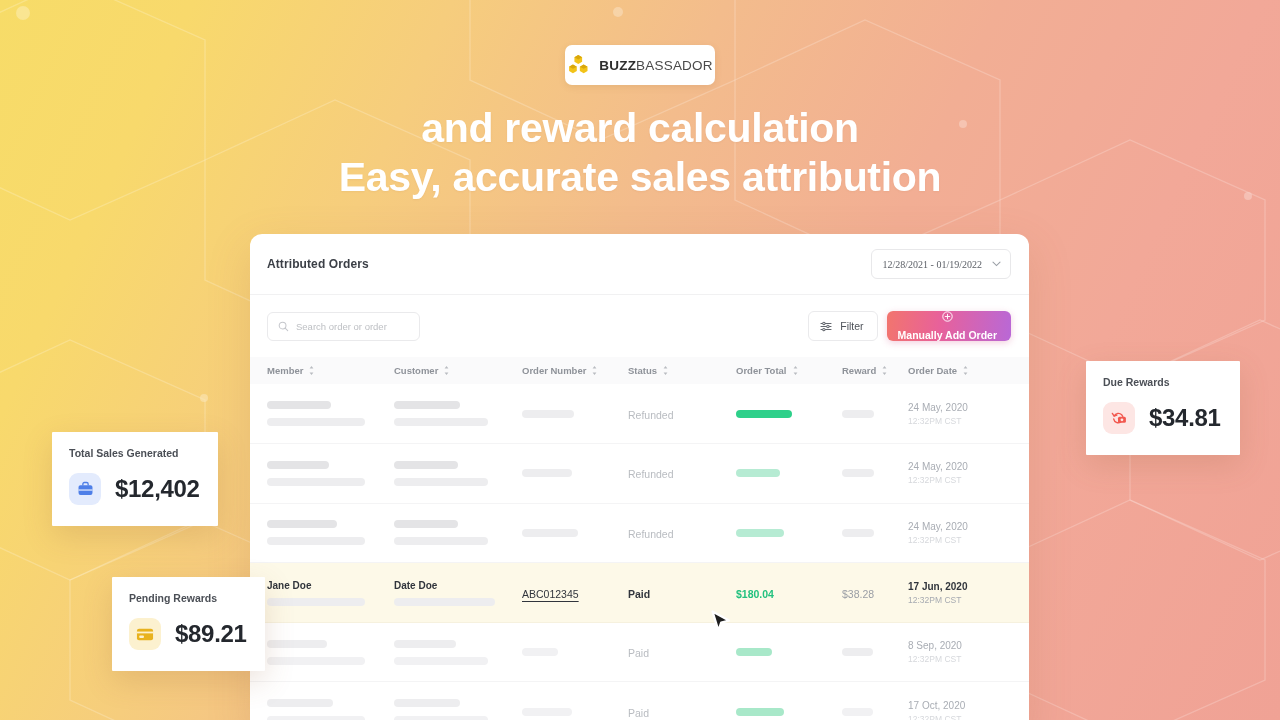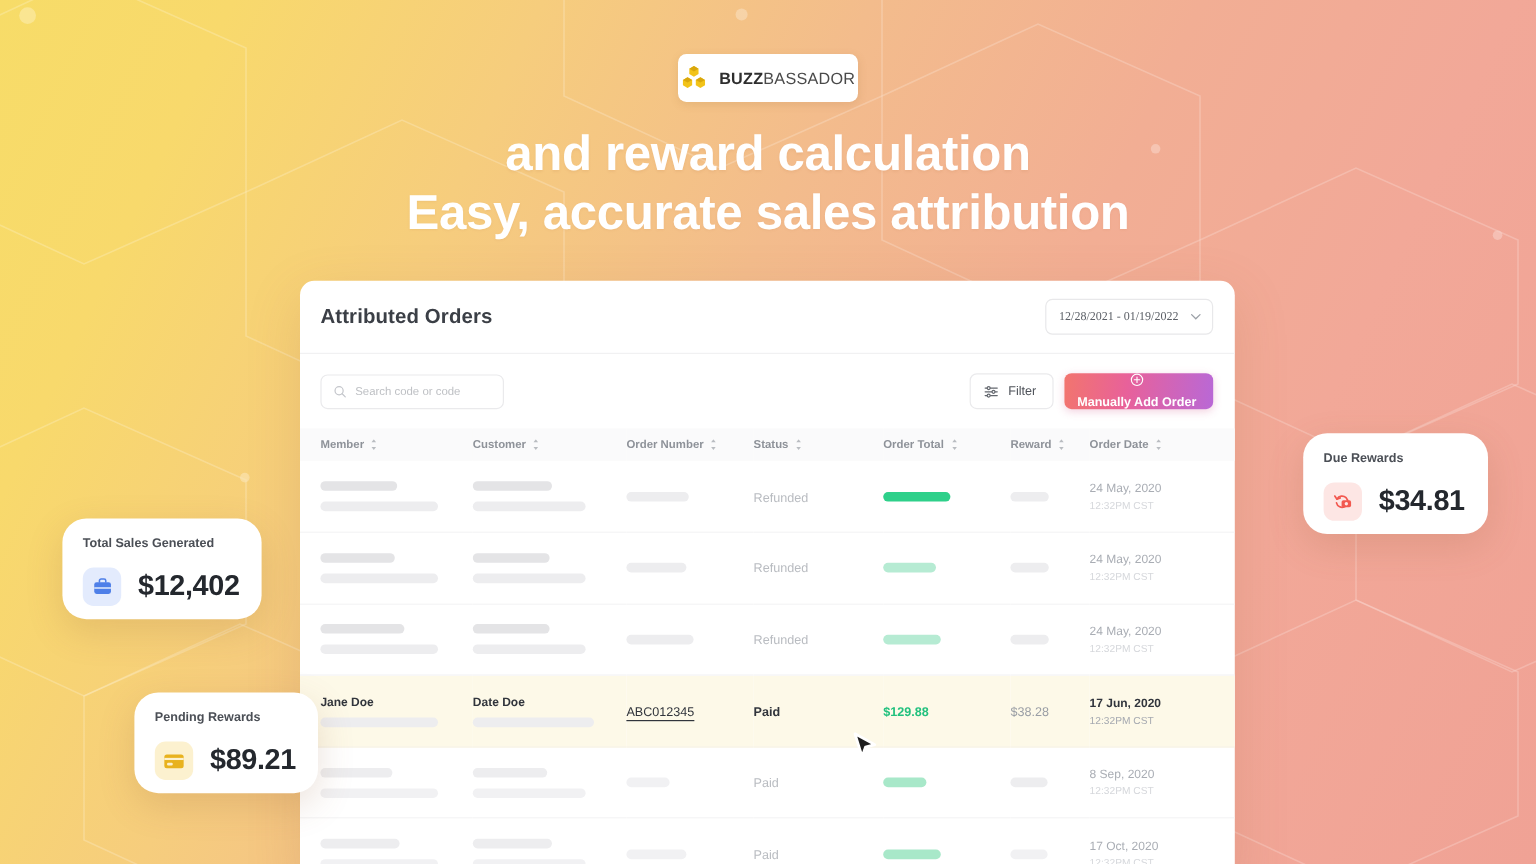--- a/index.html
+++ b/index.html
@@ -82,21 +82,21 @@
   }
 
   .dash-head {
     height: 61px;
     display: flex;
     align-items: center;
     padding: 0 18px 0 17px;
     border-bottom: 1px solid #F1F1F2;
   }
   .dash-title {
-    font-size: 17px;
+    font-size: 12px;
     font-weight: 700;
     color: #3B3F46;
     letter-spacing: .1px;
   }
   .daterange {
     margin-left: auto;
     height: 30px;
     min-width: 137px;
     border: 1px solid #E8E8EA;
     border-radius: 6px;
@@ -236,23 +236,23 @@
   .date-stack { display: flex; flex-direction: column; gap: 3px; }
   .date-d { font-size: 10px; color: #A9ADB4; }
   .date-d.on { color: #31353C; font-weight: 700; }
   .date-t { font-size: 8.5px; color: #D6D8DC; }
   .date-t.on { color: #A6AAB1; }
 
   
   .statcard {
     position: absolute;
     background: #FFFFFF;
-    border-radius: 20px;
+    border-radius: 1px;
     box-shadow: 0 10px 30px rgba(150,95,60,.19);
-    padding: 15px 20px 11px 17px;
+    padding: 15px 20px 21px 17px;
   }
   .sc-label {
     font-size: 10.5px;
     font-weight: 700;
     color: #4B4F56;
     white-space: nowrap;
   }
   .sc-row {
     margin-top: 14px;
     display: flex;
@@ -342,21 +342,21 @@
         </svg>
       </div>
     </div>
 
     <div class="toolbar">
       <div class="search">
         <svg width="11" height="11" viewBox="0 0 12 12">
           <circle cx="5" cy="5" r="3.7" fill="none" stroke="#C4C6CB" stroke-width="1.1"></circle>
           <line x1="7.8" y1="7.8" x2="10.6" y2="10.6" stroke="#C4C6CB" stroke-width="1.1" stroke-linecap="round"></line>
         </svg>
-        <span class="search-ph">Search code or code</span>
+        <span class="search-ph">Search order or order</span>
       </div>
 
       <div class="tb-right">
         <button class="btn-filter">
           <svg width="12" height="11" viewBox="0 0 13 12">
             <g stroke="#63676E" stroke-width="1.1" stroke-linecap="round">
               <line x1="1" y1="2.6" x2="12" y2="2.6"></line>
               <line x1="1" y1="6" x2="12" y2="6"></line>
               <line x1="1" y1="9.4" x2="12" y2="9.4"></line>
             </g>
@@ -541,21 +541,21 @@
           </div>
             </td>
           <td>
               <div class="name-stack">
             <span class="name-txt">Date Doe</span>
             <div class="sk lite" style="width:101px"></div>
           </div>
             </td>
           <td><span class="ordernum">ABC012345</span></td>
           <td><span class="status-txt on">Paid</span></td>
-          <td><span class="money-green">$129.88</span></td>
+          <td><span class="money-green">$180.04</span></td>
           <td><span class="money-muted">$38.28</span></td>
           <td>
               <div class="date-stack">
             <span class="date-d on">17 Jun, 2020</span>
             <span class="date-t on">12:32PM CST</span>
           </div>
             </td>
         </tr>
 
         <tr>

